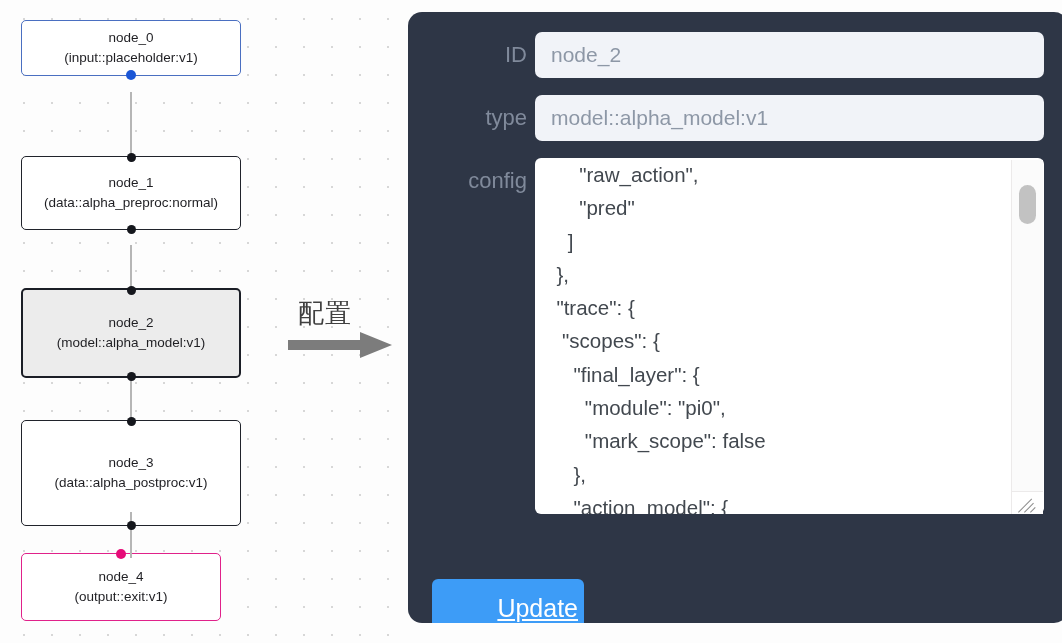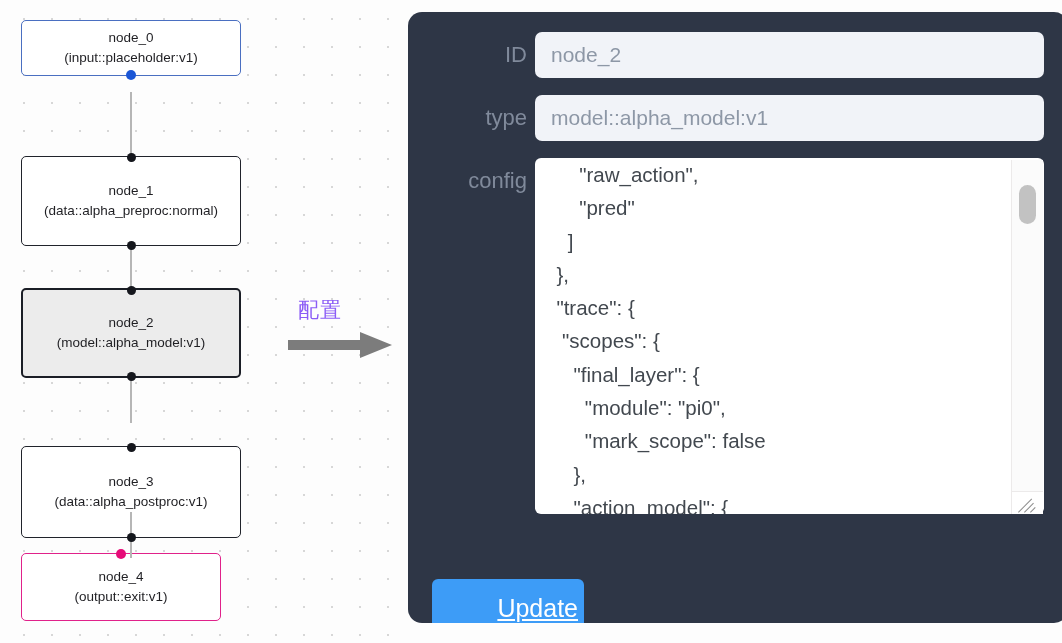--- a/index.html
+++ b/index.html
@@ -98,22 +98,22 @@
     position: absolute;
     left: 286px;
     top: 296px;
     width: 108px;
     height: 66px;
   }
   #arrow-caption {
     position: absolute;
     left: 12px;
     top: 0px;
-    font-size: 21px;
-    color: #8b5cf6;
+    font-size: 26px;
+    color: #404040;
     letter-spacing: 1px;
     font-family: Liberation Sans, sans-serif;
   }
   #arrow-shape {
     position: absolute;
     left: 2px;
     top: 36px;
     width: 104px;
     height: 26px;
   }
@@ -251,35 +251,35 @@
     <div class="edge" style="top:245px;height:46px;"></div>
     <div class="edge" style="top:377px;height:46px;"></div>
     <div class="edge" style="top:512px;height:46px;"></div>
 
     <div class="node blue" style="left:21px; top:20px; width:220px; height:56px;">
       <div class="label">node_0
 (input::placeholder:v1)</div>
       <div class="handle blue" style="bottom:-5px; top:auto;"></div>
     </div>
 
-    <div class="node" style="left:21px; top:156px; width:220px; height:90px;">
+    <div class="node" style="left:21px; top:156px; width:220px; height:74px;">
       <div class="label">node_1
 (data::alpha_preproc:normal)</div>
       <div class="handle top"></div>
       <div class="handle bottom"></div>
     </div>
 
     <div class="node sel" style="left:21px; top:288px; width:220px; height:90px;">
       <div class="label">node_2
 (model::alpha_model:v1)</div>
       <div class="handle top"></div>
       <div class="handle bottom"></div>
     </div>
 
-    <div class="node" style="left:21px; top:446px; width:220px; height:92px;justify-content:center;">
+    <div class="node" style="left:21px; top:420px; width:220px; height:106px;justify-content:center;">
       <div class="label">node_3
 (data::alpha_postproc:v1)</div>
       <div class="handle top"></div>
       <div class="handle bottom"></div>
     </div>
 
     <div class="node pink" style="left:21px; top:553px; width:200px; height:68px;">
       <div class="label">node_4
 (output::exit:v1)</div>
       <div class="handle pink"></div>

